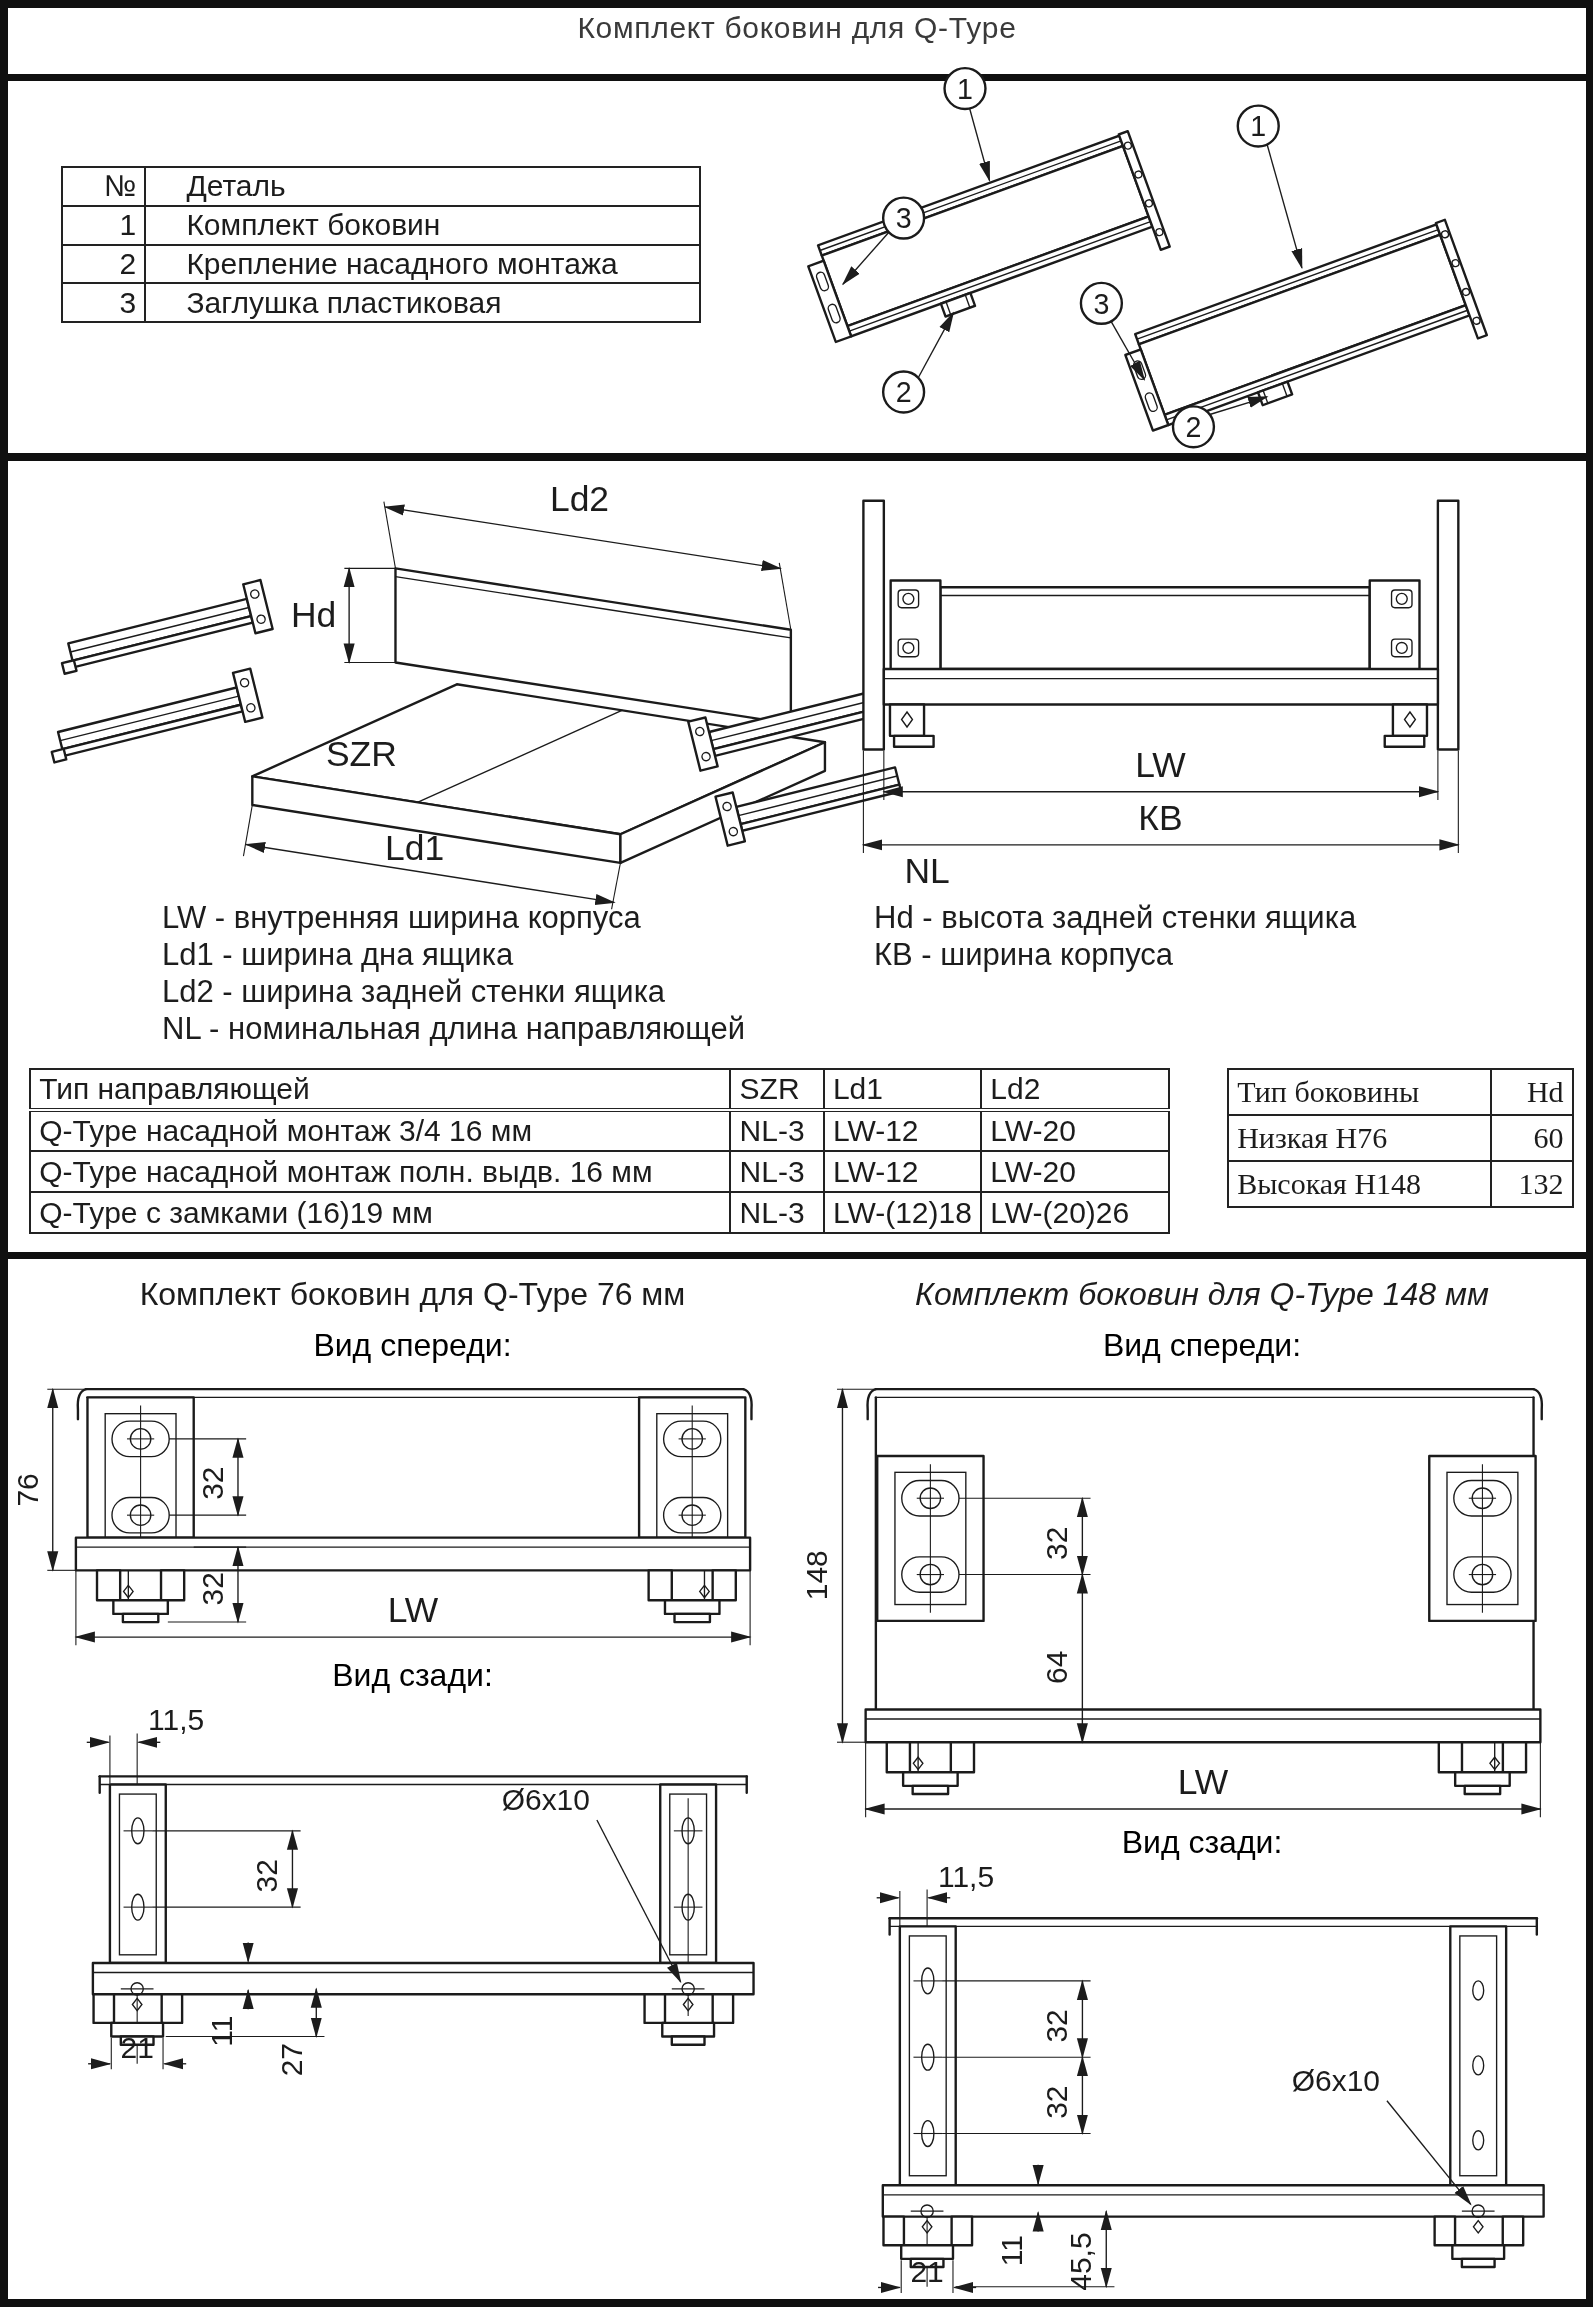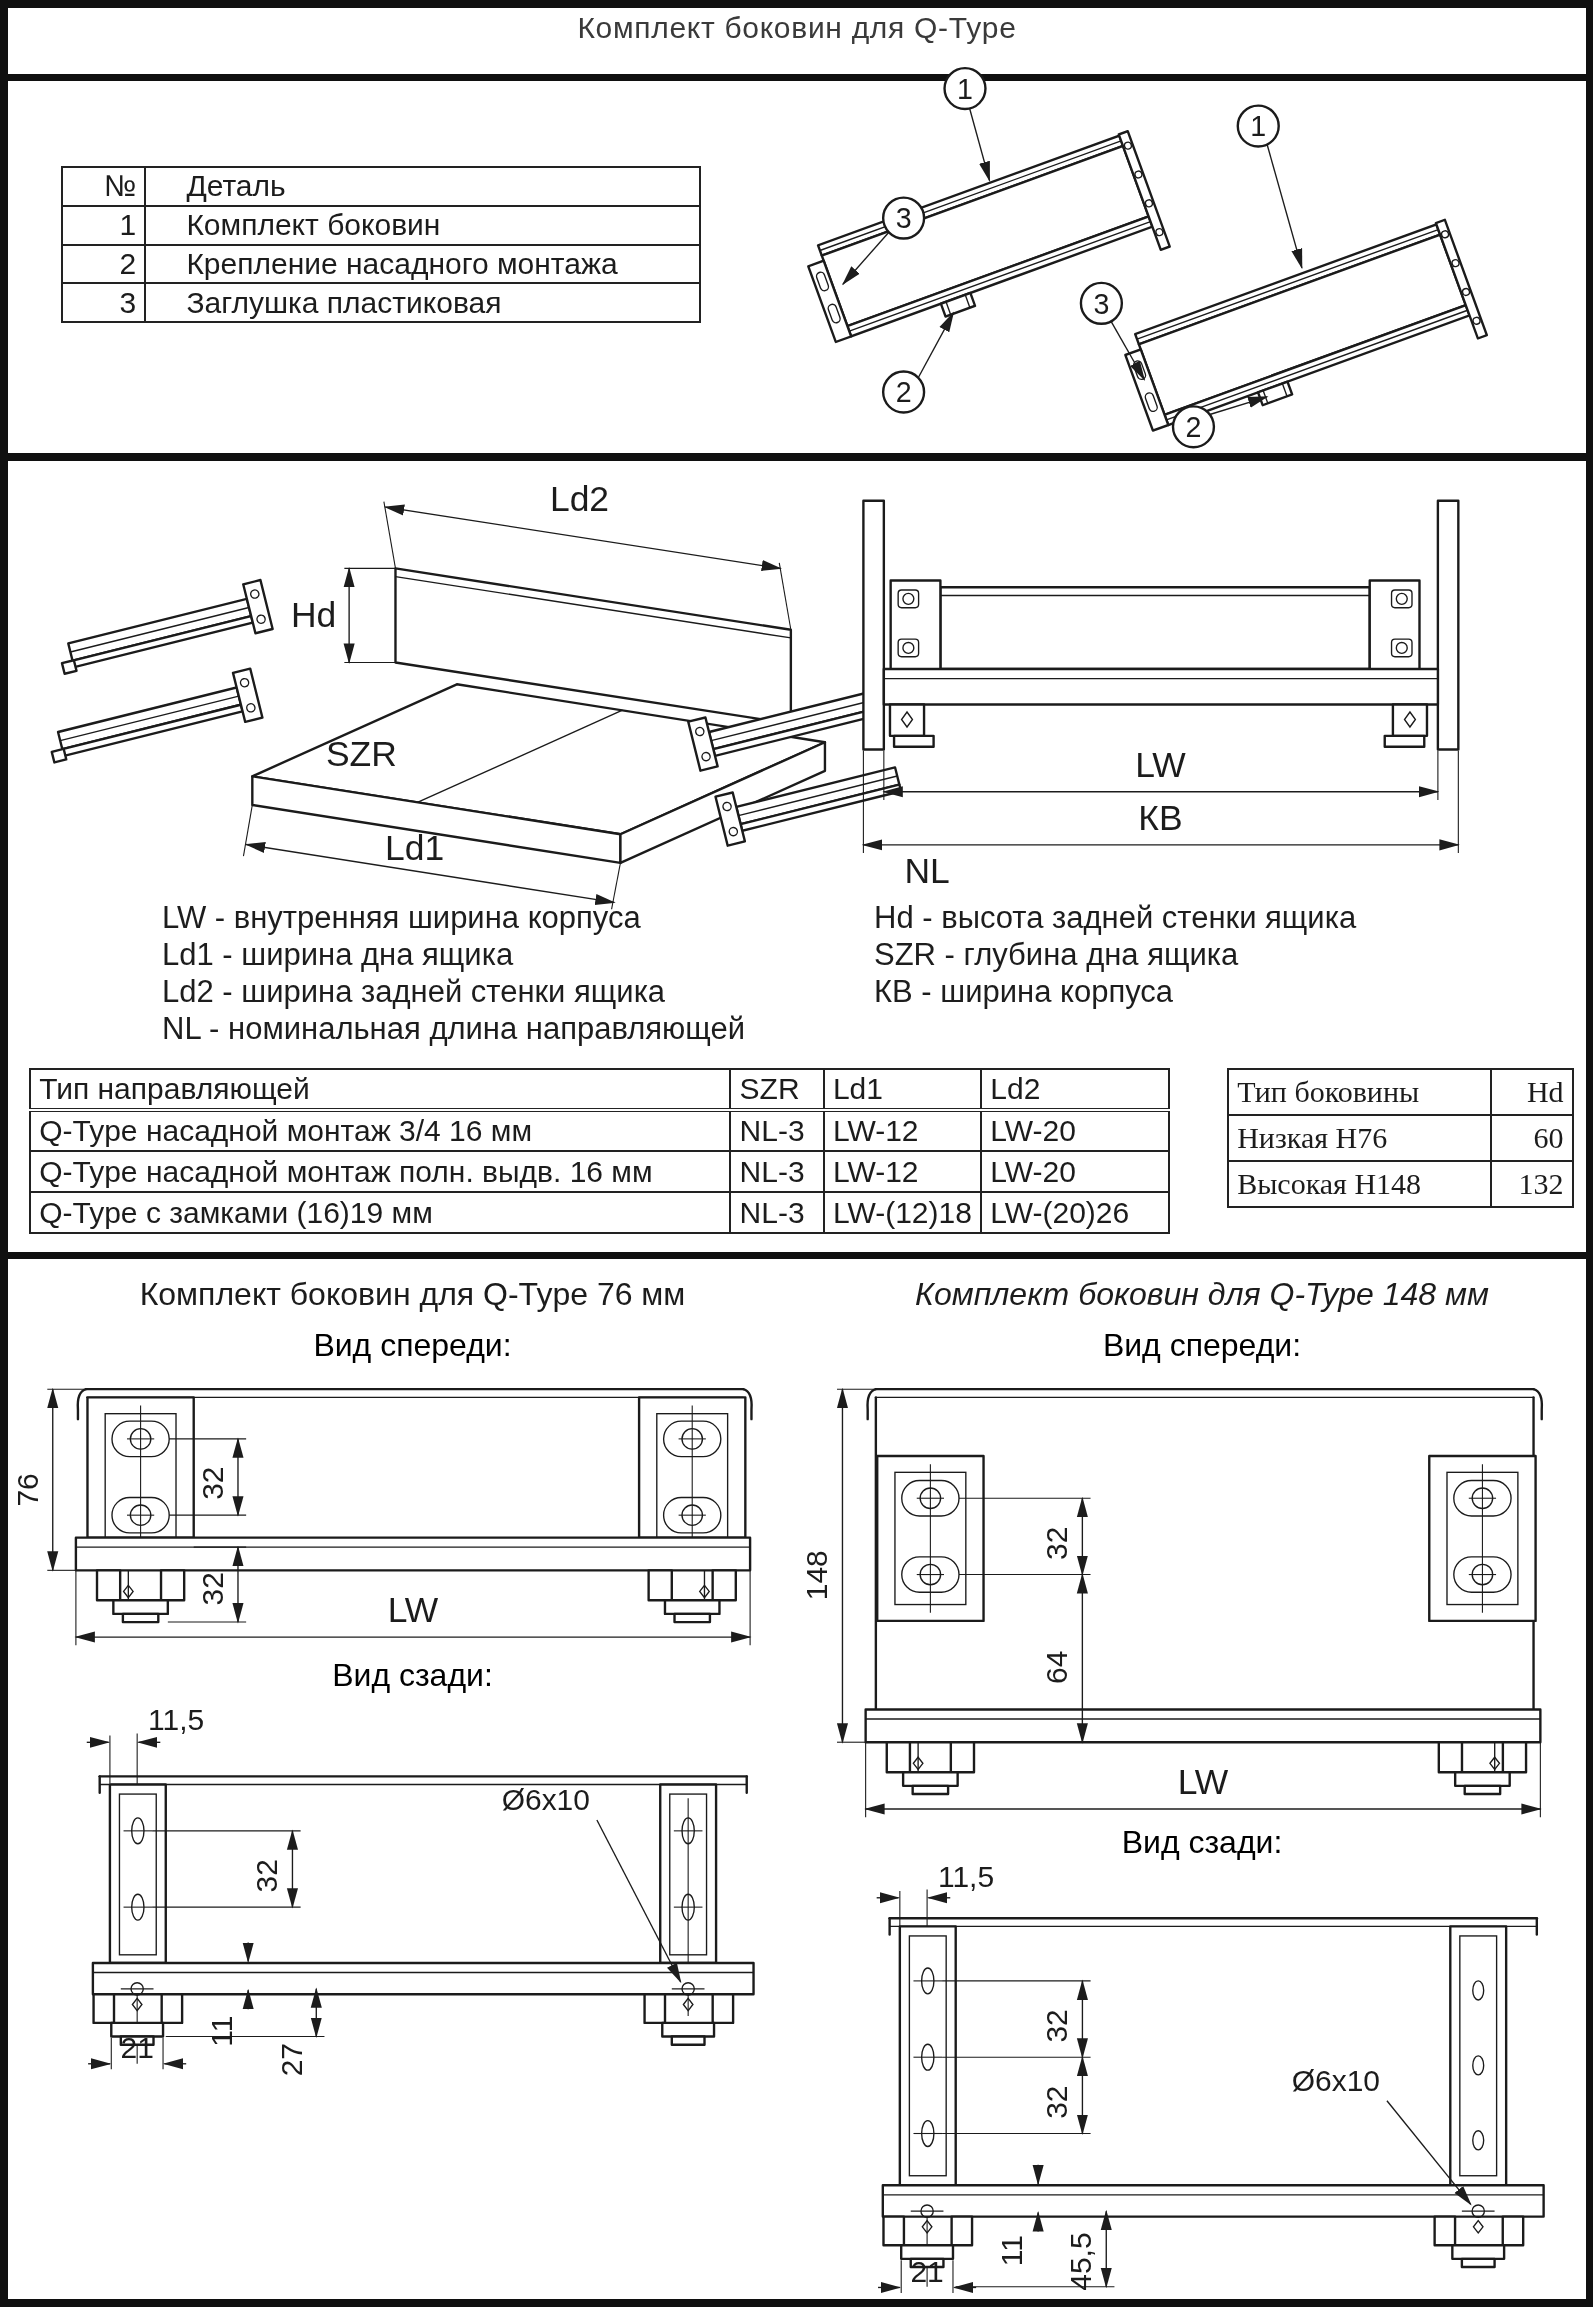--- a/index.html
+++ b/index.html
@@ -267,21 +267,20 @@
 </svg>
 
 <div class="legend" style="left:162px;top:899px;">
   <div>LW - внутренняя ширина корпуса</div>
   <div>Ld1 - ширина дна ящика</div>
   <div>Ld2 - ширина задней стенки ящика</div>
   <div>NL - номинальная длина направляющей</div>
 </div>
 <div class="legend" style="left:874px;top:899px;">
   <div>Hd - высота задней стенки ящика</div>
-  <div>SZR - глубина дна ящика</div>
   <div>КВ - ширина корпуса</div>
 </div>
 
 <table id="rail-table">
   <tbody>
       <tr>
     <th class="c0">Тип направляющей</th>
     <th class="c1">SZR</th>
     <th class="c2">Ld1</th>
     <th class="c3">Ld2</th>

